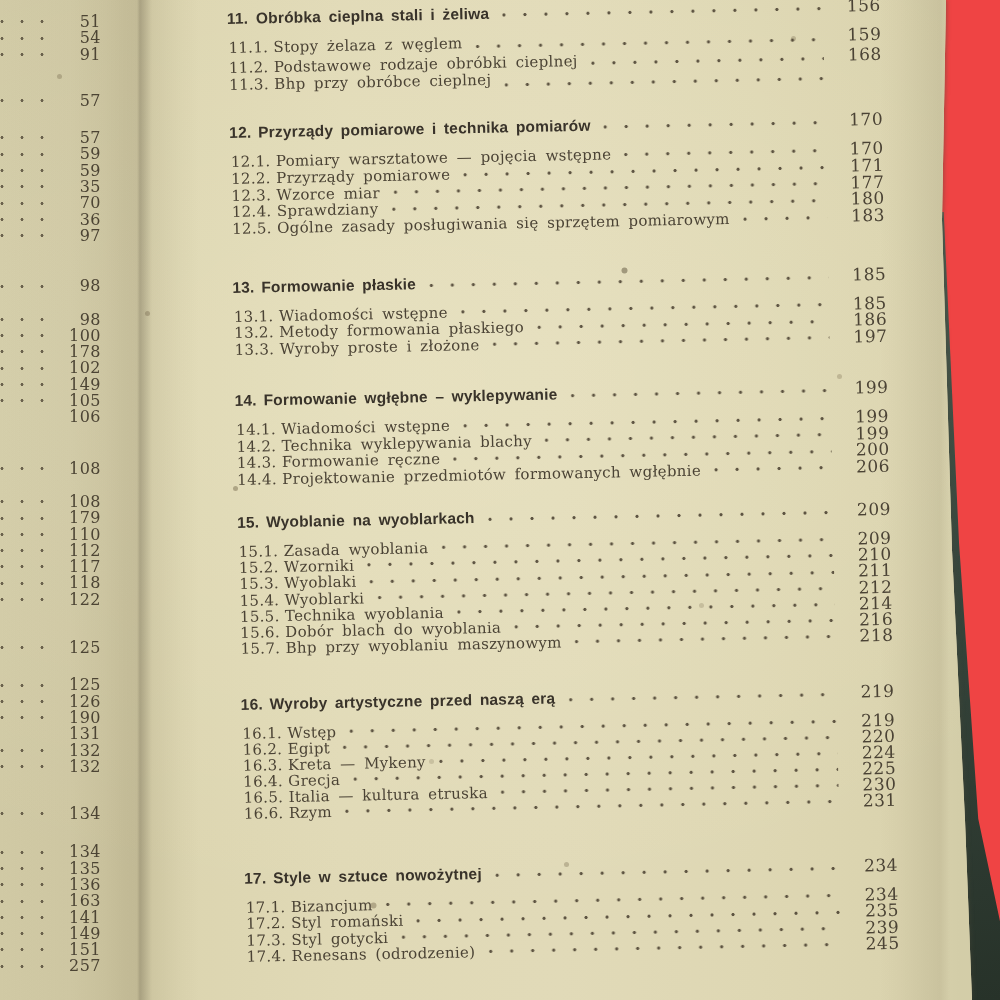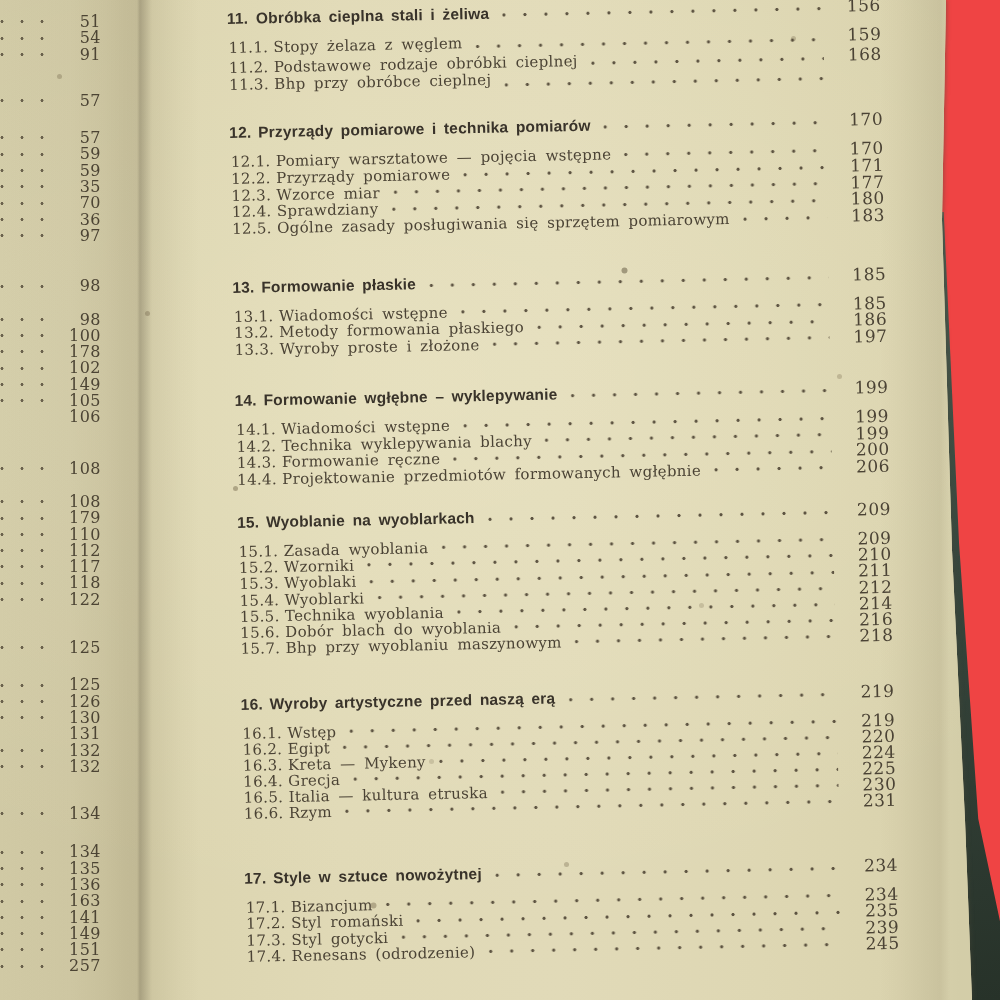--- a/index.html
+++ b/index.html
@@ -249,21 +249,21 @@
             <div class="srow">
               <span class="sdots"></span>
               <span class="snum">125</span>
             </div>
             <div class="srow">
               <span class="sdots"></span>
               <span class="snum">126</span>
             </div>
             <div class="srow">
               <span class="sdots"></span>
-              <span class="snum">130</span>
+              <span class="snum">190</span>
             </div>
             <div class="srow">
               <span class="sdots hidden"></span>
               <span class="snum">131</span>
             </div>
             <div class="srow">
               <span class="sdots"></span>
               <span class="snum">132</span>
             </div>
             <div class="srow">

